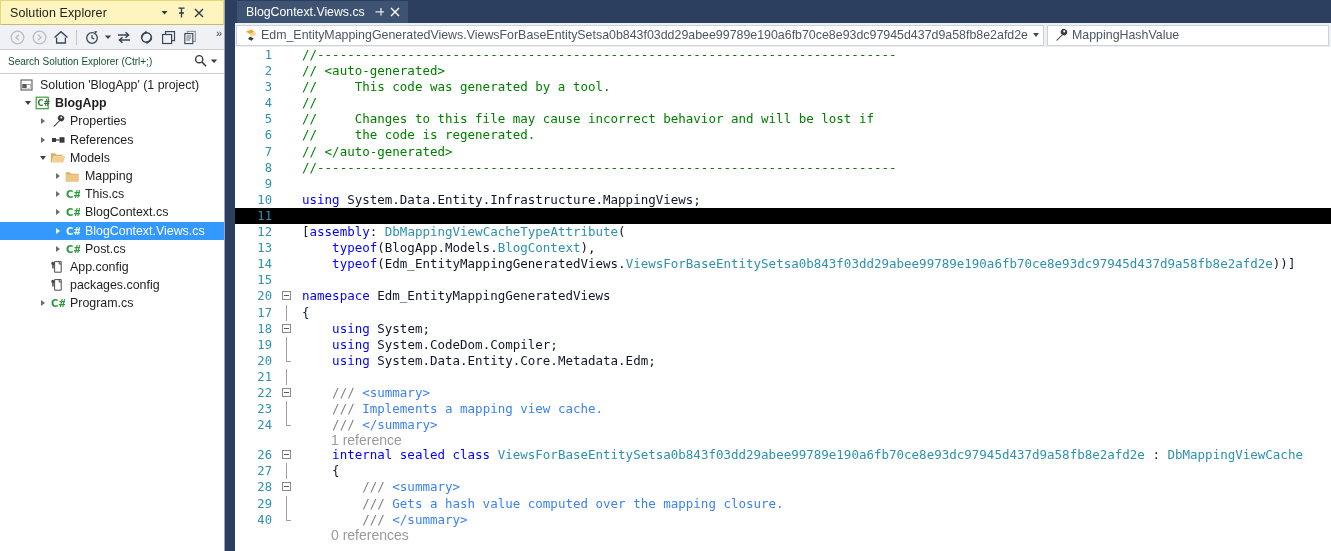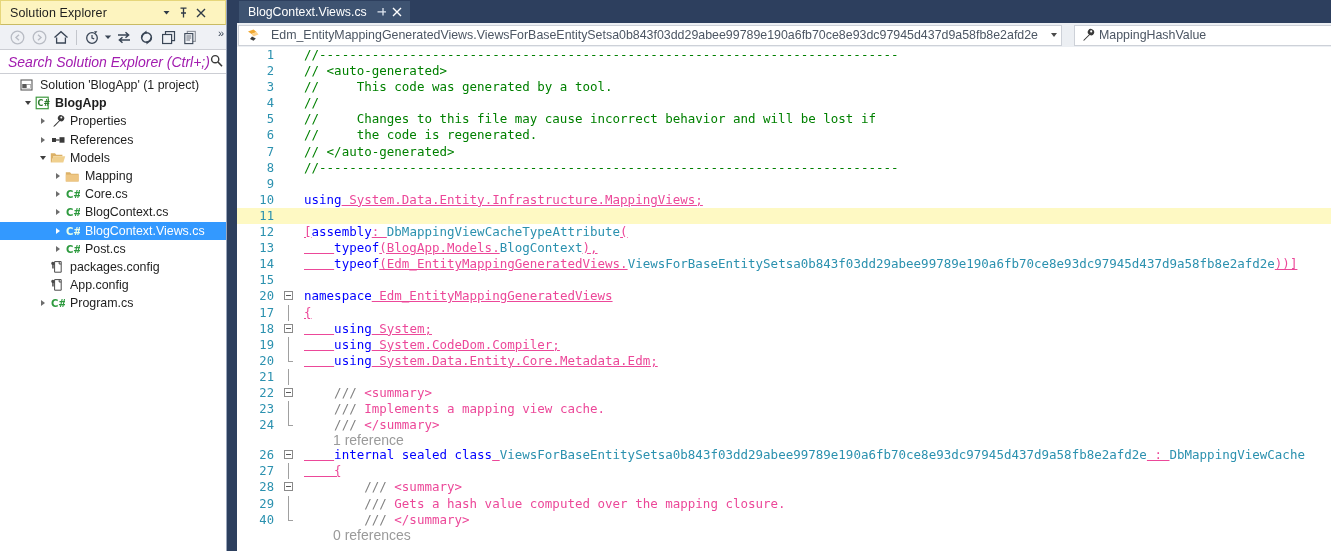--- a/index.html
+++ b/index.html
@@ -81,24 +81,23 @@
     height: 24px;
     background: #ffffff;
     border-bottom: 1px solid #ccced4;
     display: flex;
     align-items: center;
     padding: 0 4px 0 8px;
     flex: none;
   }
   .se-search-text {
     flex: 1;
-    font-size: 14px;
-    color: #a21caf;
+    font-size: 10px;
+    color: #14532d;
     white-space: nowrap;
-    font-style: italic;
   }
   .search-caret {
     font-size: 8px; color: #444; margin-left: 3px; padding-right: 2px;
   }
   .se-tree {
     flex: 1;
     background: #ffffff;
     overflow: hidden;
     padding-top: 2px;
   }
@@ -200,21 +199,21 @@
   }
   .nav-combo {
     height: 21px;
     background: #ffffff;
     border: 1px solid #cdd1d8;
     display: flex;
     align-items: center;
     padding-left: 4px;
     overflow: hidden;
   }
-  .nav-combo.left { flex: 1; margin-right: 12px; gap: 8px; }
+  .nav-combo.left { flex: 1; margin-right: 3px; }
   .nav-combo.right { width: 282px; }
   .nav-icon {
     width: 18px; height: 16px;
     display: flex; align-items: center; justify-content: center;
     flex: none;
   }
   .nav-text {
     flex: 1;
     font-size: 12.4px;
     color: #4c5663;
@@ -243,21 +242,21 @@
     font-family: "DejaVu Sans Mono", monospace;
     font-size: 12.5px;
     line-height: 16.1px;
   }
   .code-line {
     height: 16.1px;
     display: flex;
     align-items: center;
     white-space: pre;
   }
-  .code-line.cur { background: #fef9c3; }
+  .code-line.cur { background: #000000; }
   .ln {
     width: 44px;
     text-align: right;
     padding-right: 7px;
     color: #2b91af;
     flex: none;
     font-size: 12.2px;
   }
   .fold {
     width: 19px;
@@ -296,25 +295,25 @@
     position: absolute;
     left: 0; top: 8px;
     width: 5px; height: 1px;
     background: #a0a0a0;
   }
   .src { flex: 1; padding-left: 4px; }
 
   
   .c-cmt  { color: #008000; }
   .c-doc  { color: #808080; }
-  .c-docg { color: #ec4899; }
+  .c-docg { color: #3b82f6; }
   .c-kw   { color: #0000ff; }
   .c-typ  { color: #2b91af; }
   .c-str  { color: #a31515; }
-  .c-txt  { color: #ec4899; text-decoration: underline; }
+  .c-txt  { color: #0f172a; }
 
   .codelens {
     height: 14px;
     display: flex;
     align-items: center;
     font-family: "Liberation Sans", sans-serif;
     font-size: 14px;
     color: #9a9a9a;
     white-space: pre;
   }
@@ -505,21 +504,21 @@
         <div class="tree-row">
           <span style="width: 51px; flex: 0 0 auto;"></span>
           <span class="tw-exp">
             <span class="arrow-r"></span>
           </span>
           <span class="tw-icon">
             <svg width="15" height="14" viewBox="0 0 15 14">
               <text x="1" y="10.8" font-size="10" font-weight="bold" font-family="DejaVu Sans, sans-serif" fill="#2d9a3e">C#</text>
             </svg>
           </span>
-          <span class="tw-label">Core.cs</span>
+          <span class="tw-label">This.cs</span>
         </div>
         <div class="tree-row">
           <span style="width: 51px; flex: 0 0 auto;"></span>
           <span class="tw-exp">
             <span class="arrow-r"></span>
           </span>
           <span class="tw-icon">
             <svg width="15" height="14" viewBox="0 0 15 14">
               <text x="1" y="10.8" font-size="10" font-weight="bold" font-family="DejaVu Sans, sans-serif" fill="#2d9a3e">C#</text>
             </svg>
@@ -553,33 +552,33 @@
         <div class="tree-row">
           <span style="width: 36px; flex: 0 0 auto;"></span>
           <span class="tw-exp"></span>
           <span class="tw-icon">
             <svg width="15" height="14" viewBox="0 0 15 14">
               <path d="M4.6 1.6 L11.2 1.6 L11.2 12.2 L4.6 12.2 Z" fill="#ffffff" stroke="#4a4a4a" stroke-width="1"></path>
               <path d="M9.2 1.6 L9.2 4 L11.2 4" fill="none" stroke="#4a4a4a" stroke-width="1"></path>
               <path d="M3.6 2 A1.7 1.7 0 1 0 2.2 5.1 L2.2 8.6 L3.7 8.6 L3.7 5.1 A1.7 1.7 0 0 0 3.6 2 Z" fill="#4a4a4a"></path>
             </svg>
           </span>
-          <span class="tw-label">packages.config</span>
+          <span class="tw-label">App.config</span>
         </div>
         <div class="tree-row">
           <span style="width: 36px; flex: 0 0 auto;"></span>
           <span class="tw-exp"></span>
           <span class="tw-icon">
             <svg width="15" height="14" viewBox="0 0 15 14">
               <path d="M4.6 1.6 L11.2 1.6 L11.2 12.2 L4.6 12.2 Z" fill="#ffffff" stroke="#4a4a4a" stroke-width="1"></path>
               <path d="M9.2 1.6 L9.2 4 L11.2 4" fill="none" stroke="#4a4a4a" stroke-width="1"></path>
               <path d="M3.6 2 A1.7 1.7 0 1 0 2.2 5.1 L2.2 8.6 L3.7 8.6 L3.7 5.1 A1.7 1.7 0 0 0 3.6 2 Z" fill="#4a4a4a"></path>
             </svg>
           </span>
-          <span class="tw-label">App.config</span>
+          <span class="tw-label">packages.config</span>
         </div>
         <div class="tree-row">
           <span style="width: 36px; flex: 0 0 auto;"></span>
           <span class="tw-exp">
             <span class="arrow-r"></span>
           </span>
           <span class="tw-icon">
             <svg width="15" height="14" viewBox="0 0 15 14">
               <text x="1" y="10.8" font-size="10" font-weight="bold" font-family="DejaVu Sans, sans-serif" fill="#2d9a3e">C#</text>
             </svg>

